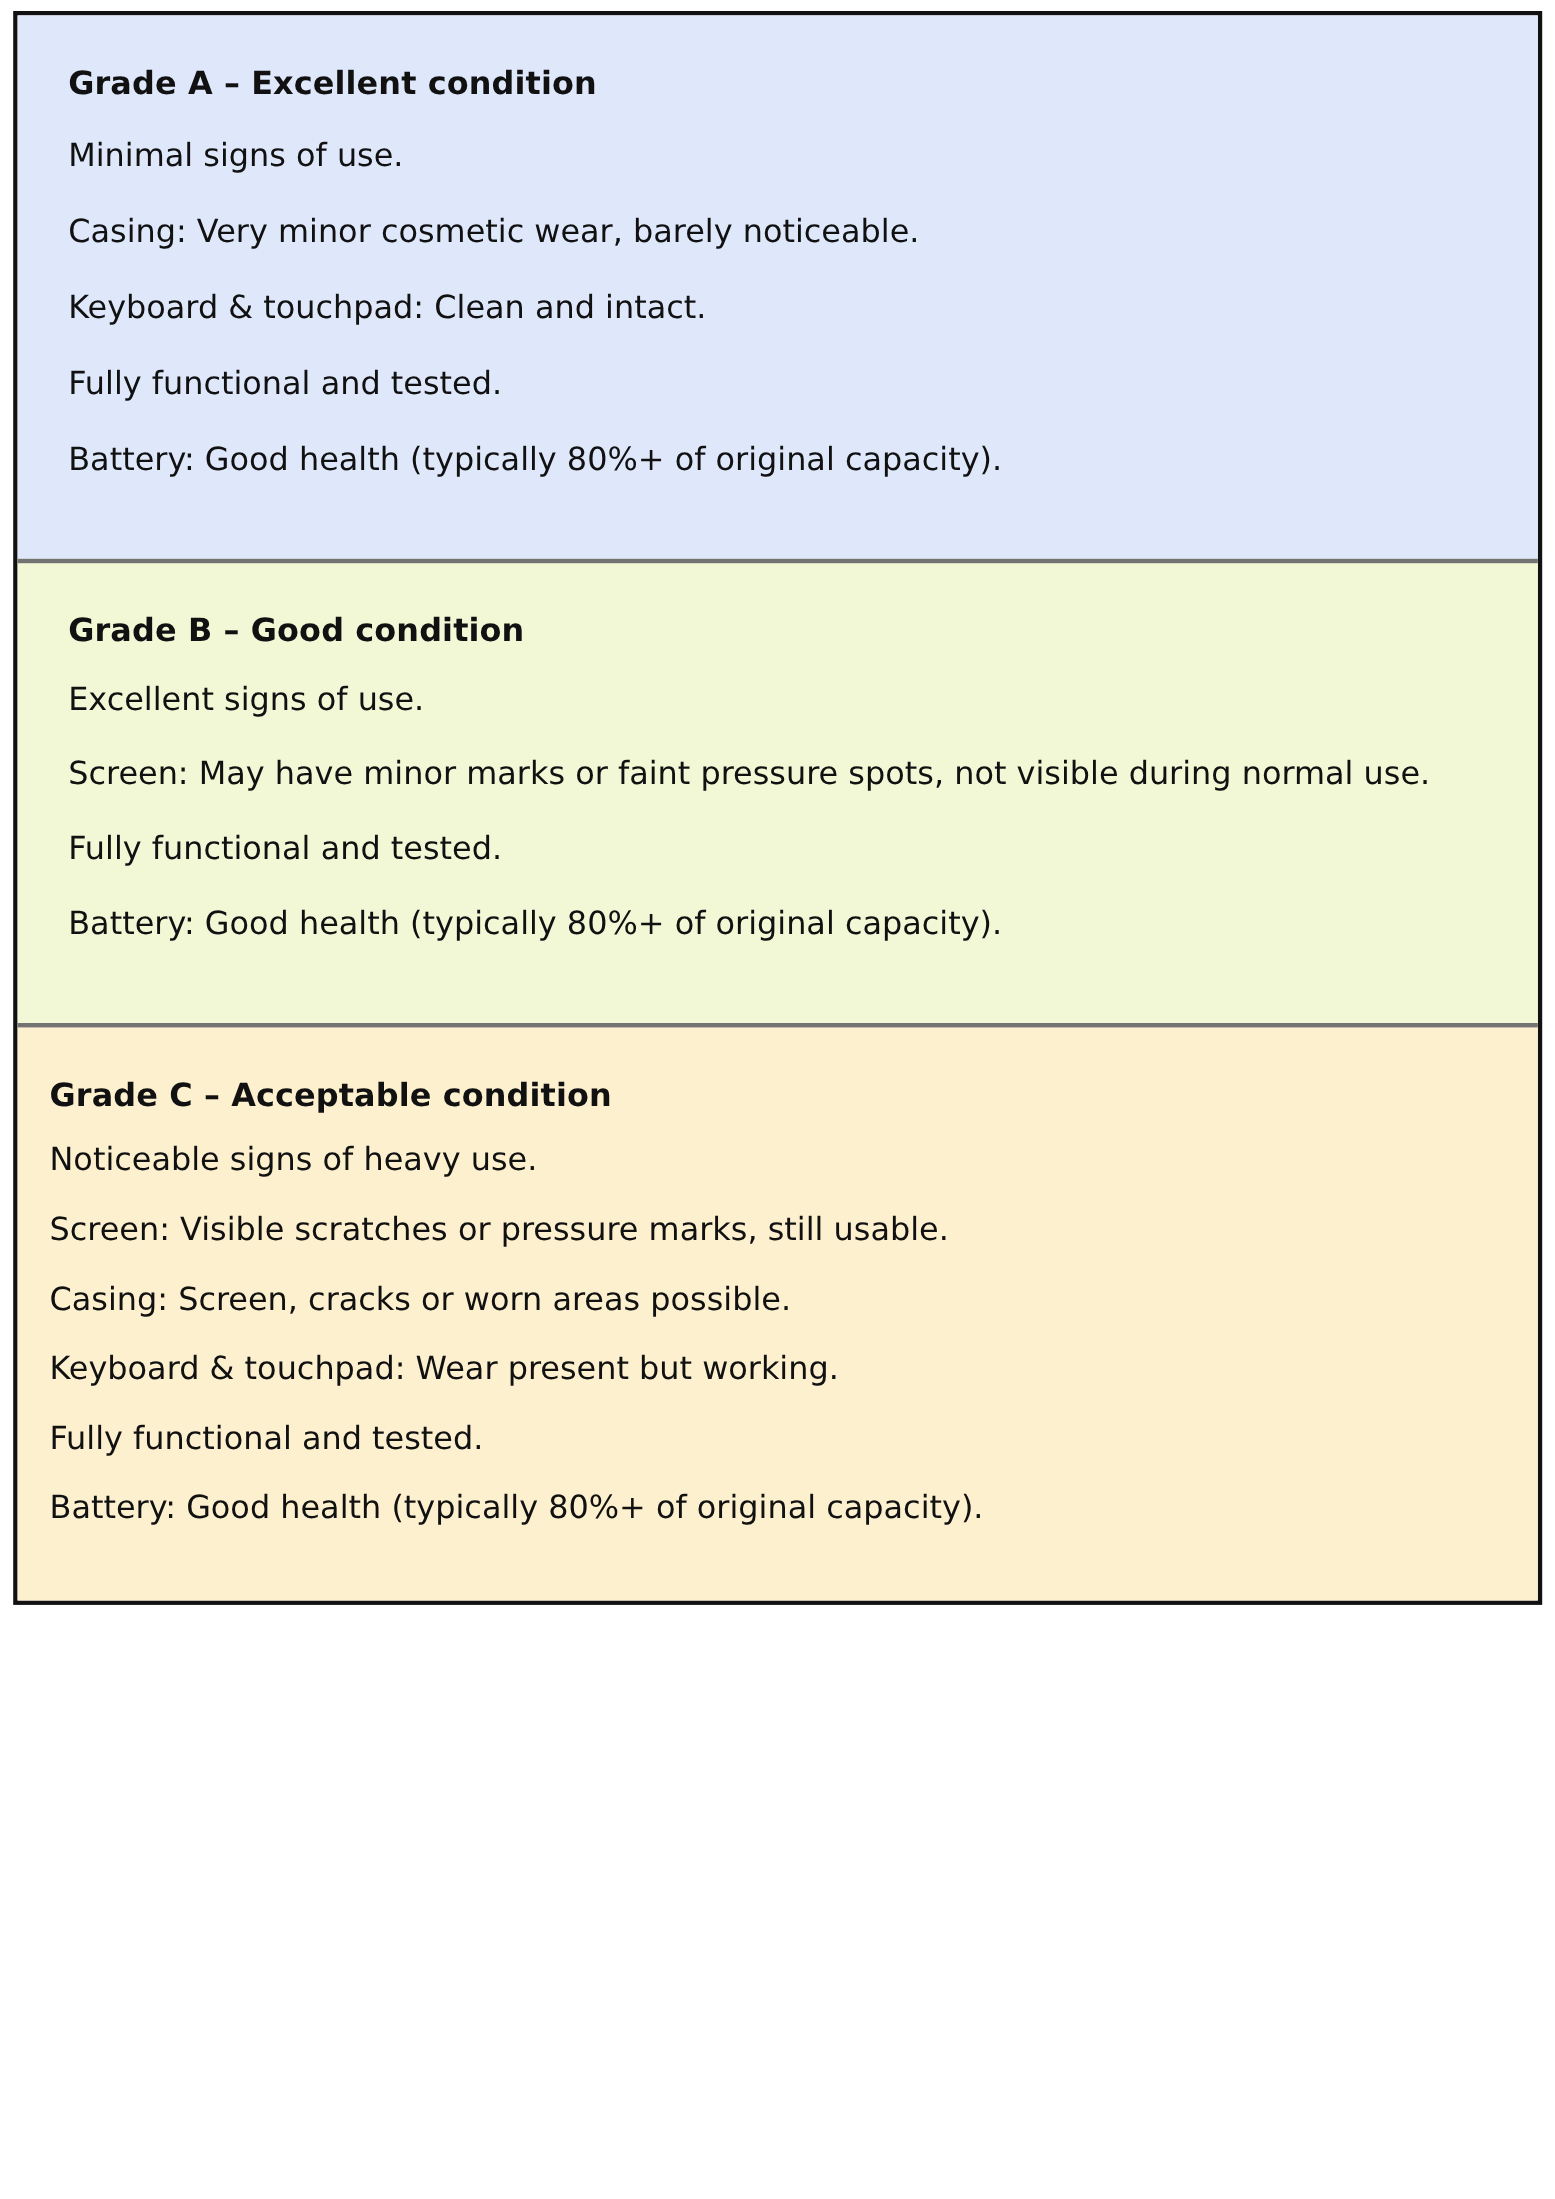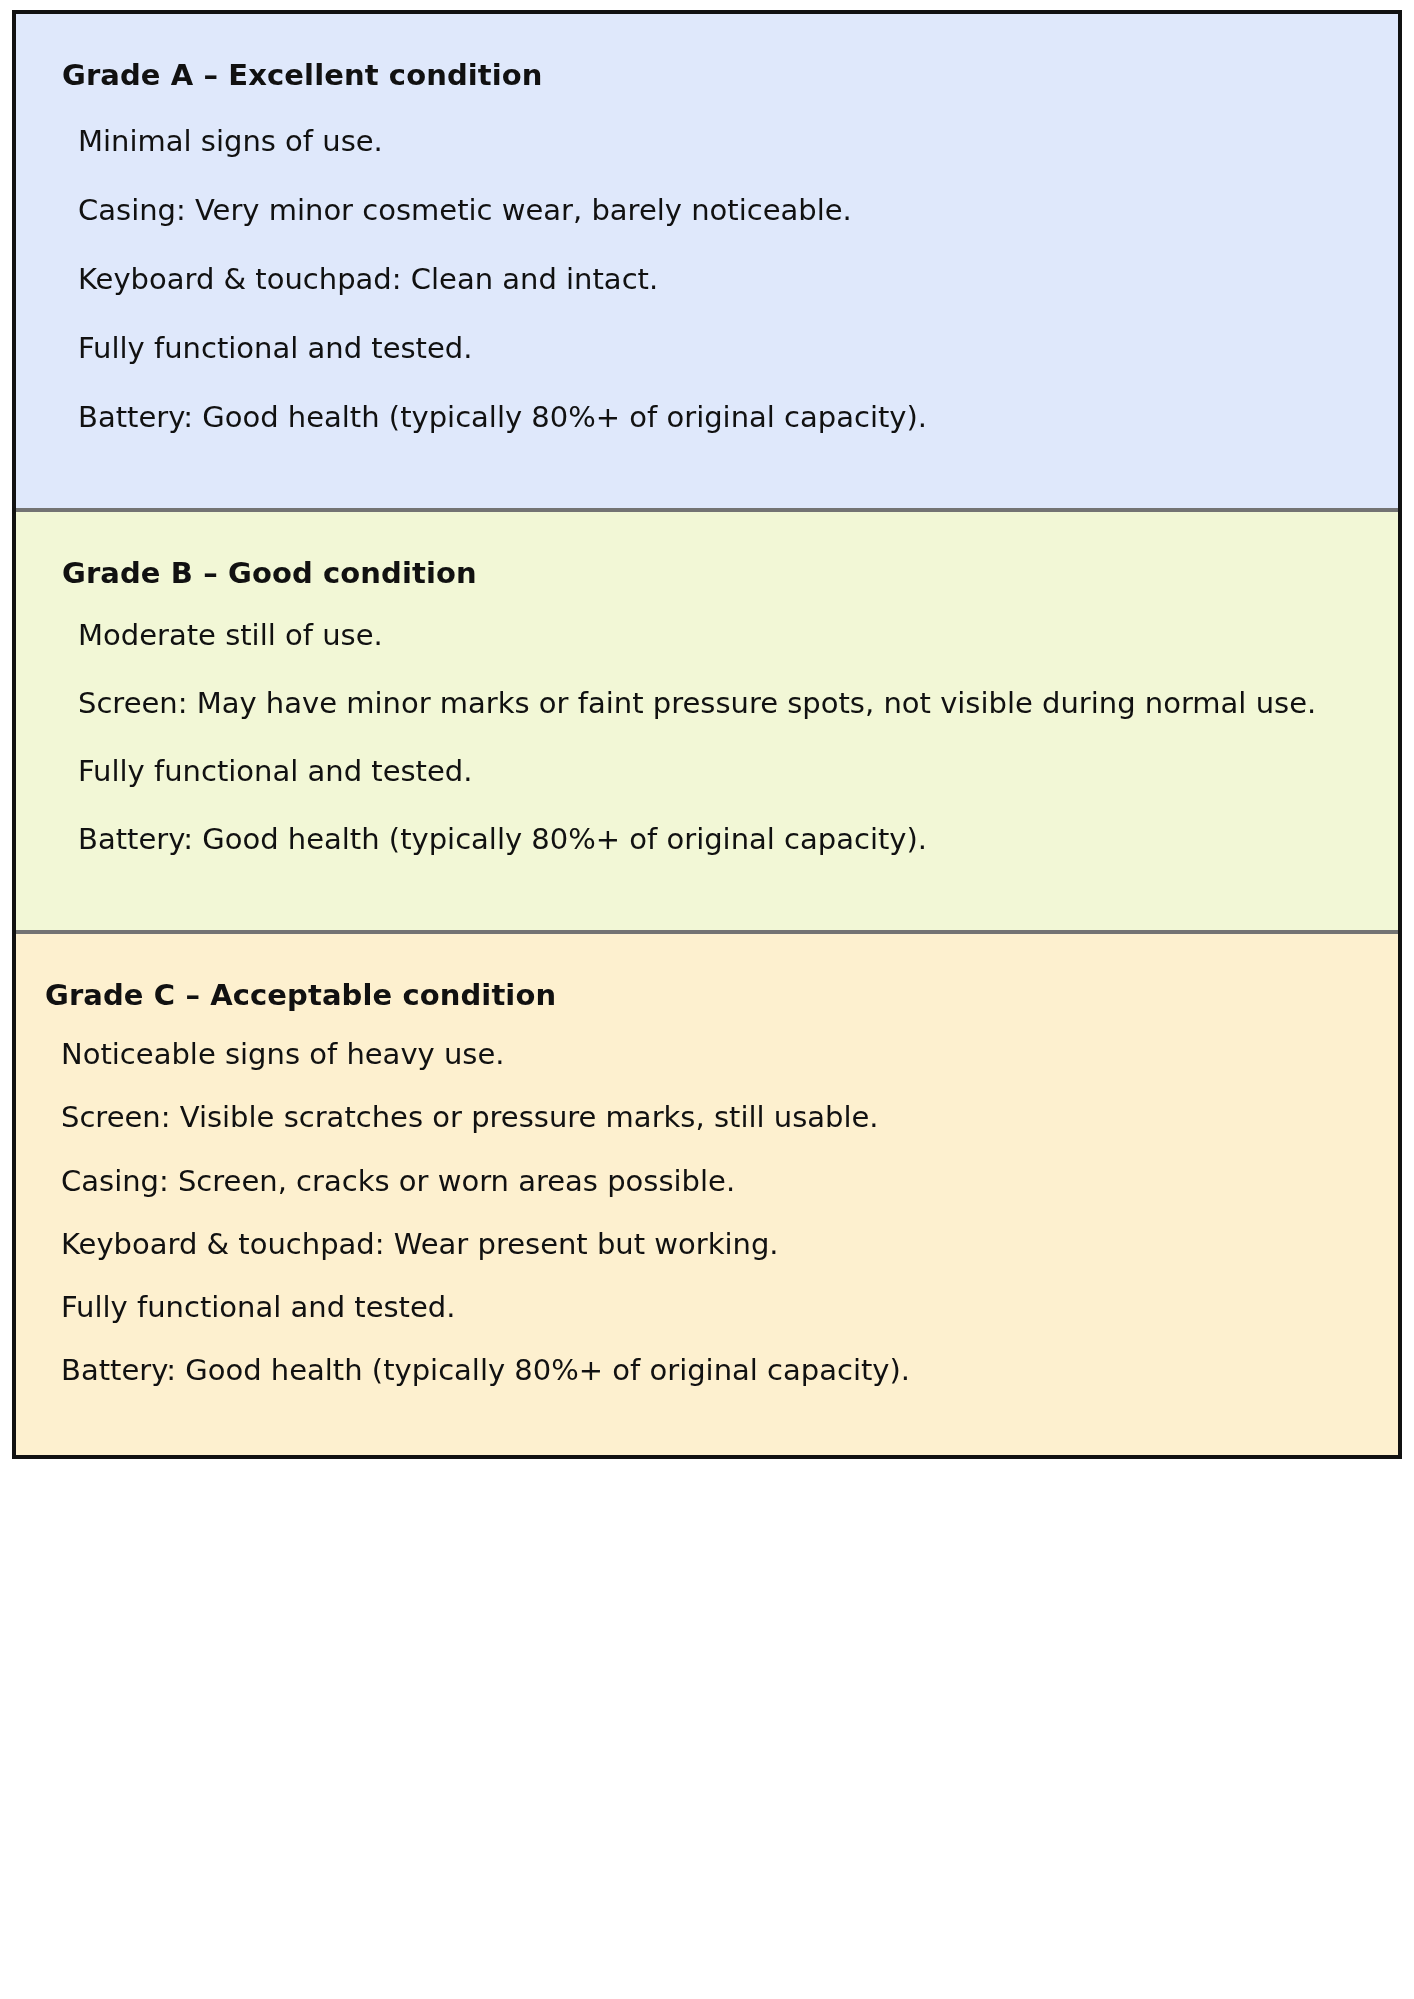--- a/index.html
+++ b/index.html
@@ -42,21 +42,21 @@
     font-size: 29px;
     font-weight: bold;
     letter-spacing: 0.1px;
     line-height: 1.2;
     margin: 0 0 26px 0;
   }
   .grade-line {
     font-size: 29px;
     font-weight: normal;
     line-height: 1.28;
-    margin: 0 0 30px 16px;
+    margin: 0 0 30px 0;
     max-width: 1240px;
   }
   .grade-line:last-child {
     margin-bottom: 0;
   }
   .grade-a .grade-title { margin-bottom: 30px; }
   .grade-a .grade-line { margin-bottom: 32px; }
   .grade-b .grade-line { margin-bottom: 31px; }
   .grade-c .grade-line { margin-bottom: 26px; }
   .grade-c .grade-title { margin-bottom: 24px; }
@@ -71,21 +71,21 @@
       <h2 class="grade-title">Grade A – Excellent condition</h2>
       <p class="grade-line">Minimal signs of use.</p>
       <p class="grade-line">Casing: Very minor cosmetic wear, barely noticeable.</p>
       <p class="grade-line">Keyboard &amp; touchpad: Clean and intact.</p>
       <p class="grade-line">Fully functional and tested.</p>
       <p class="grade-line">Battery: Good health (typically 80%+ of original capacity).</p>
     </section>
 
     <section class="grade-block grade-b">
       <h2 class="grade-title">Grade B – Good condition</h2>
-      <p class="grade-line">Moderate still of use.</p>
+      <p class="grade-line">Excellent signs of use.</p>
       <p class="grade-line">Screen: May have minor marks or faint pressure spots, not visible during normal use.</p>
       <p class="grade-line">Fully functional and tested.</p>
       <p class="grade-line">Battery: Good health (typically 80%+ of original capacity).</p>
     </section>
 
     <section class="grade-block grade-c">
       <h2 class="grade-title">Grade C – Acceptable condition</h2>
       <p class="grade-line">Noticeable signs of heavy use.</p>
       <p class="grade-line">Screen: Visible scratches or pressure marks, still usable.</p>
       <p class="grade-line">Casing: Screen, cracks or worn areas possible.</p>

